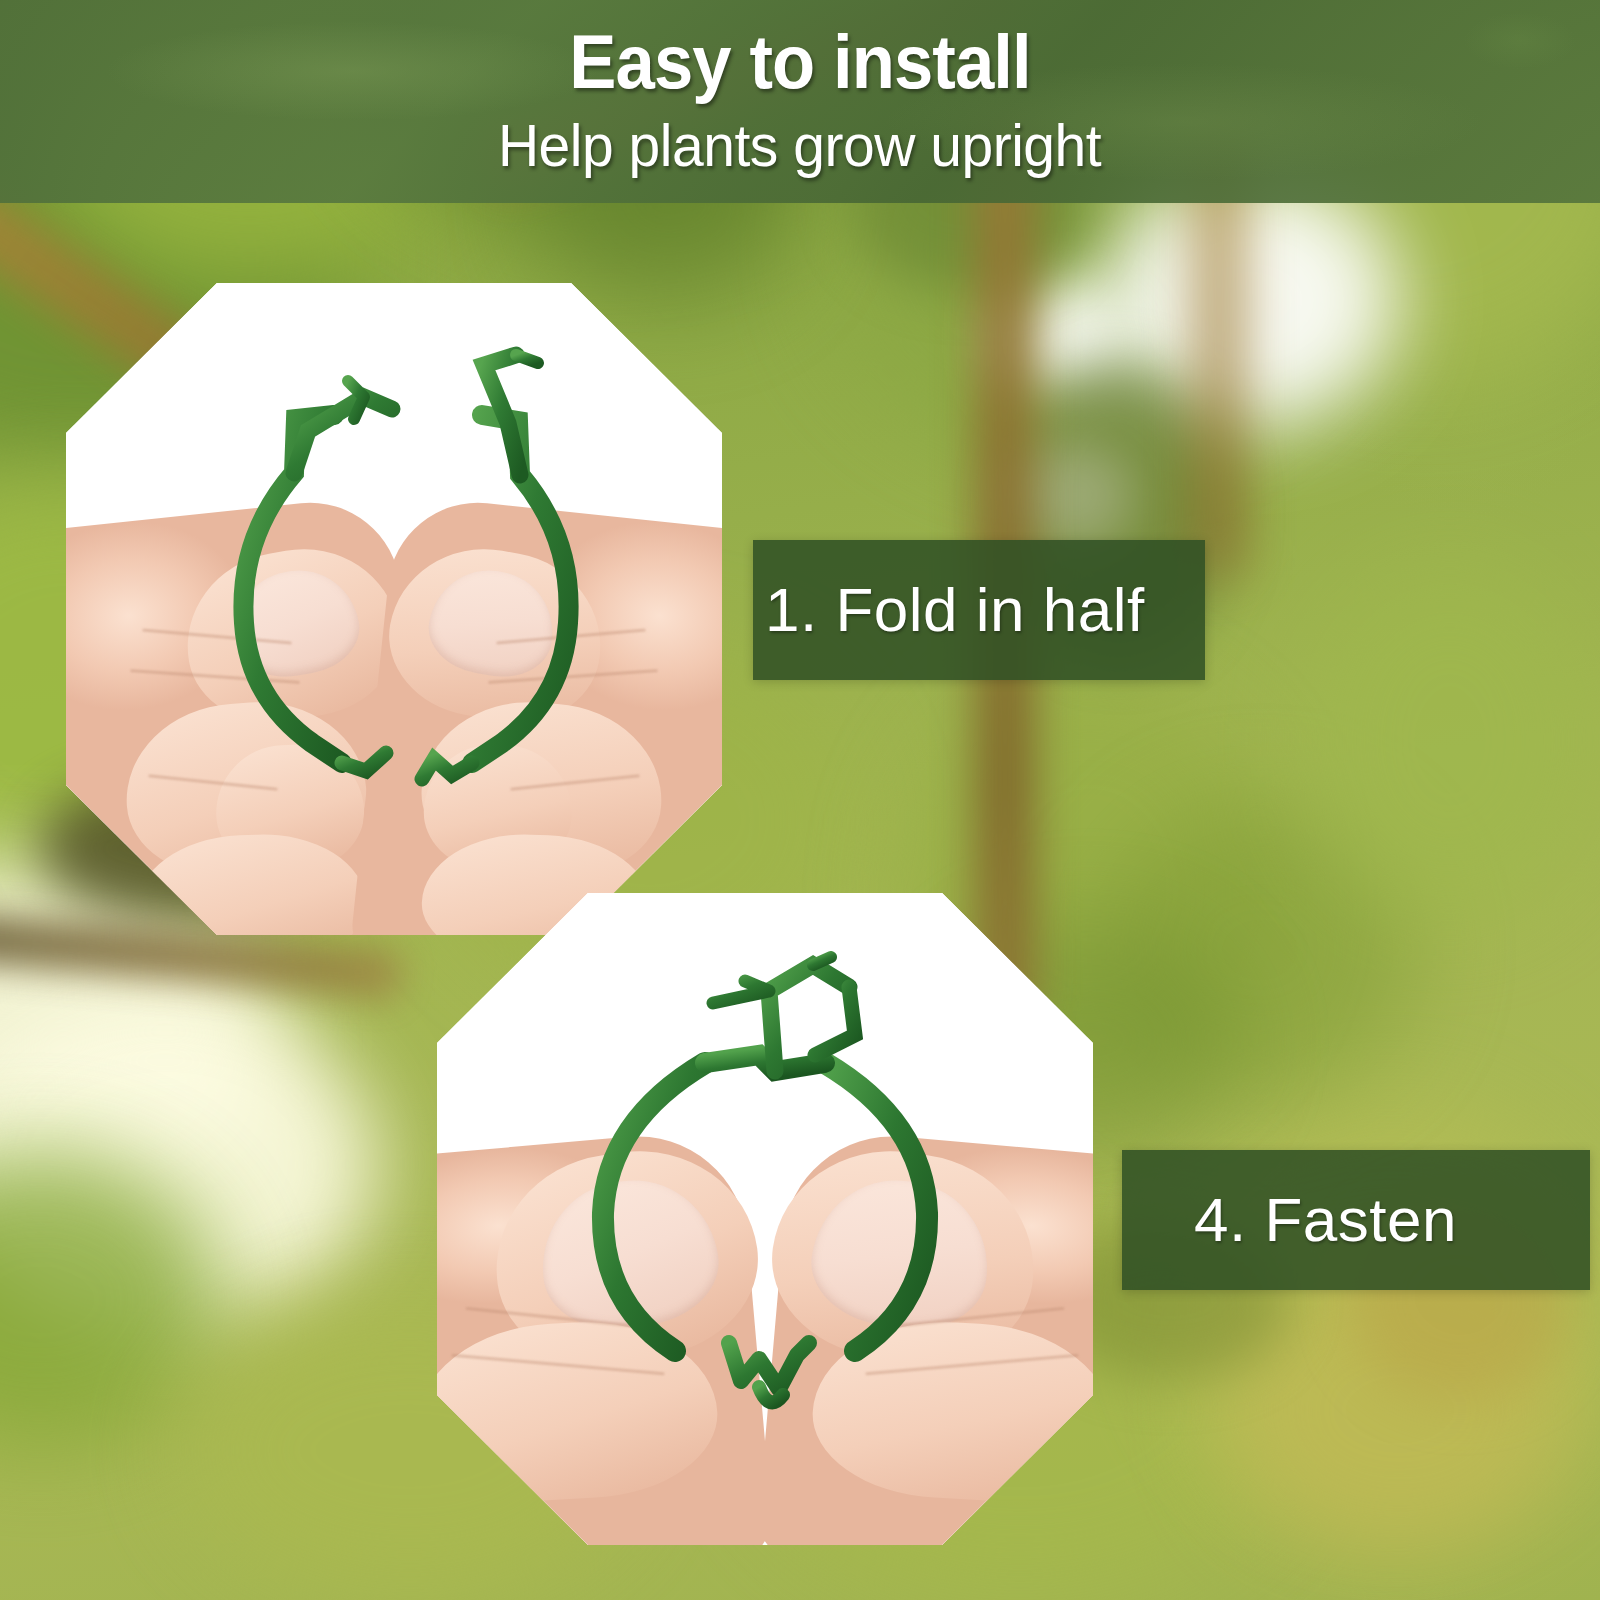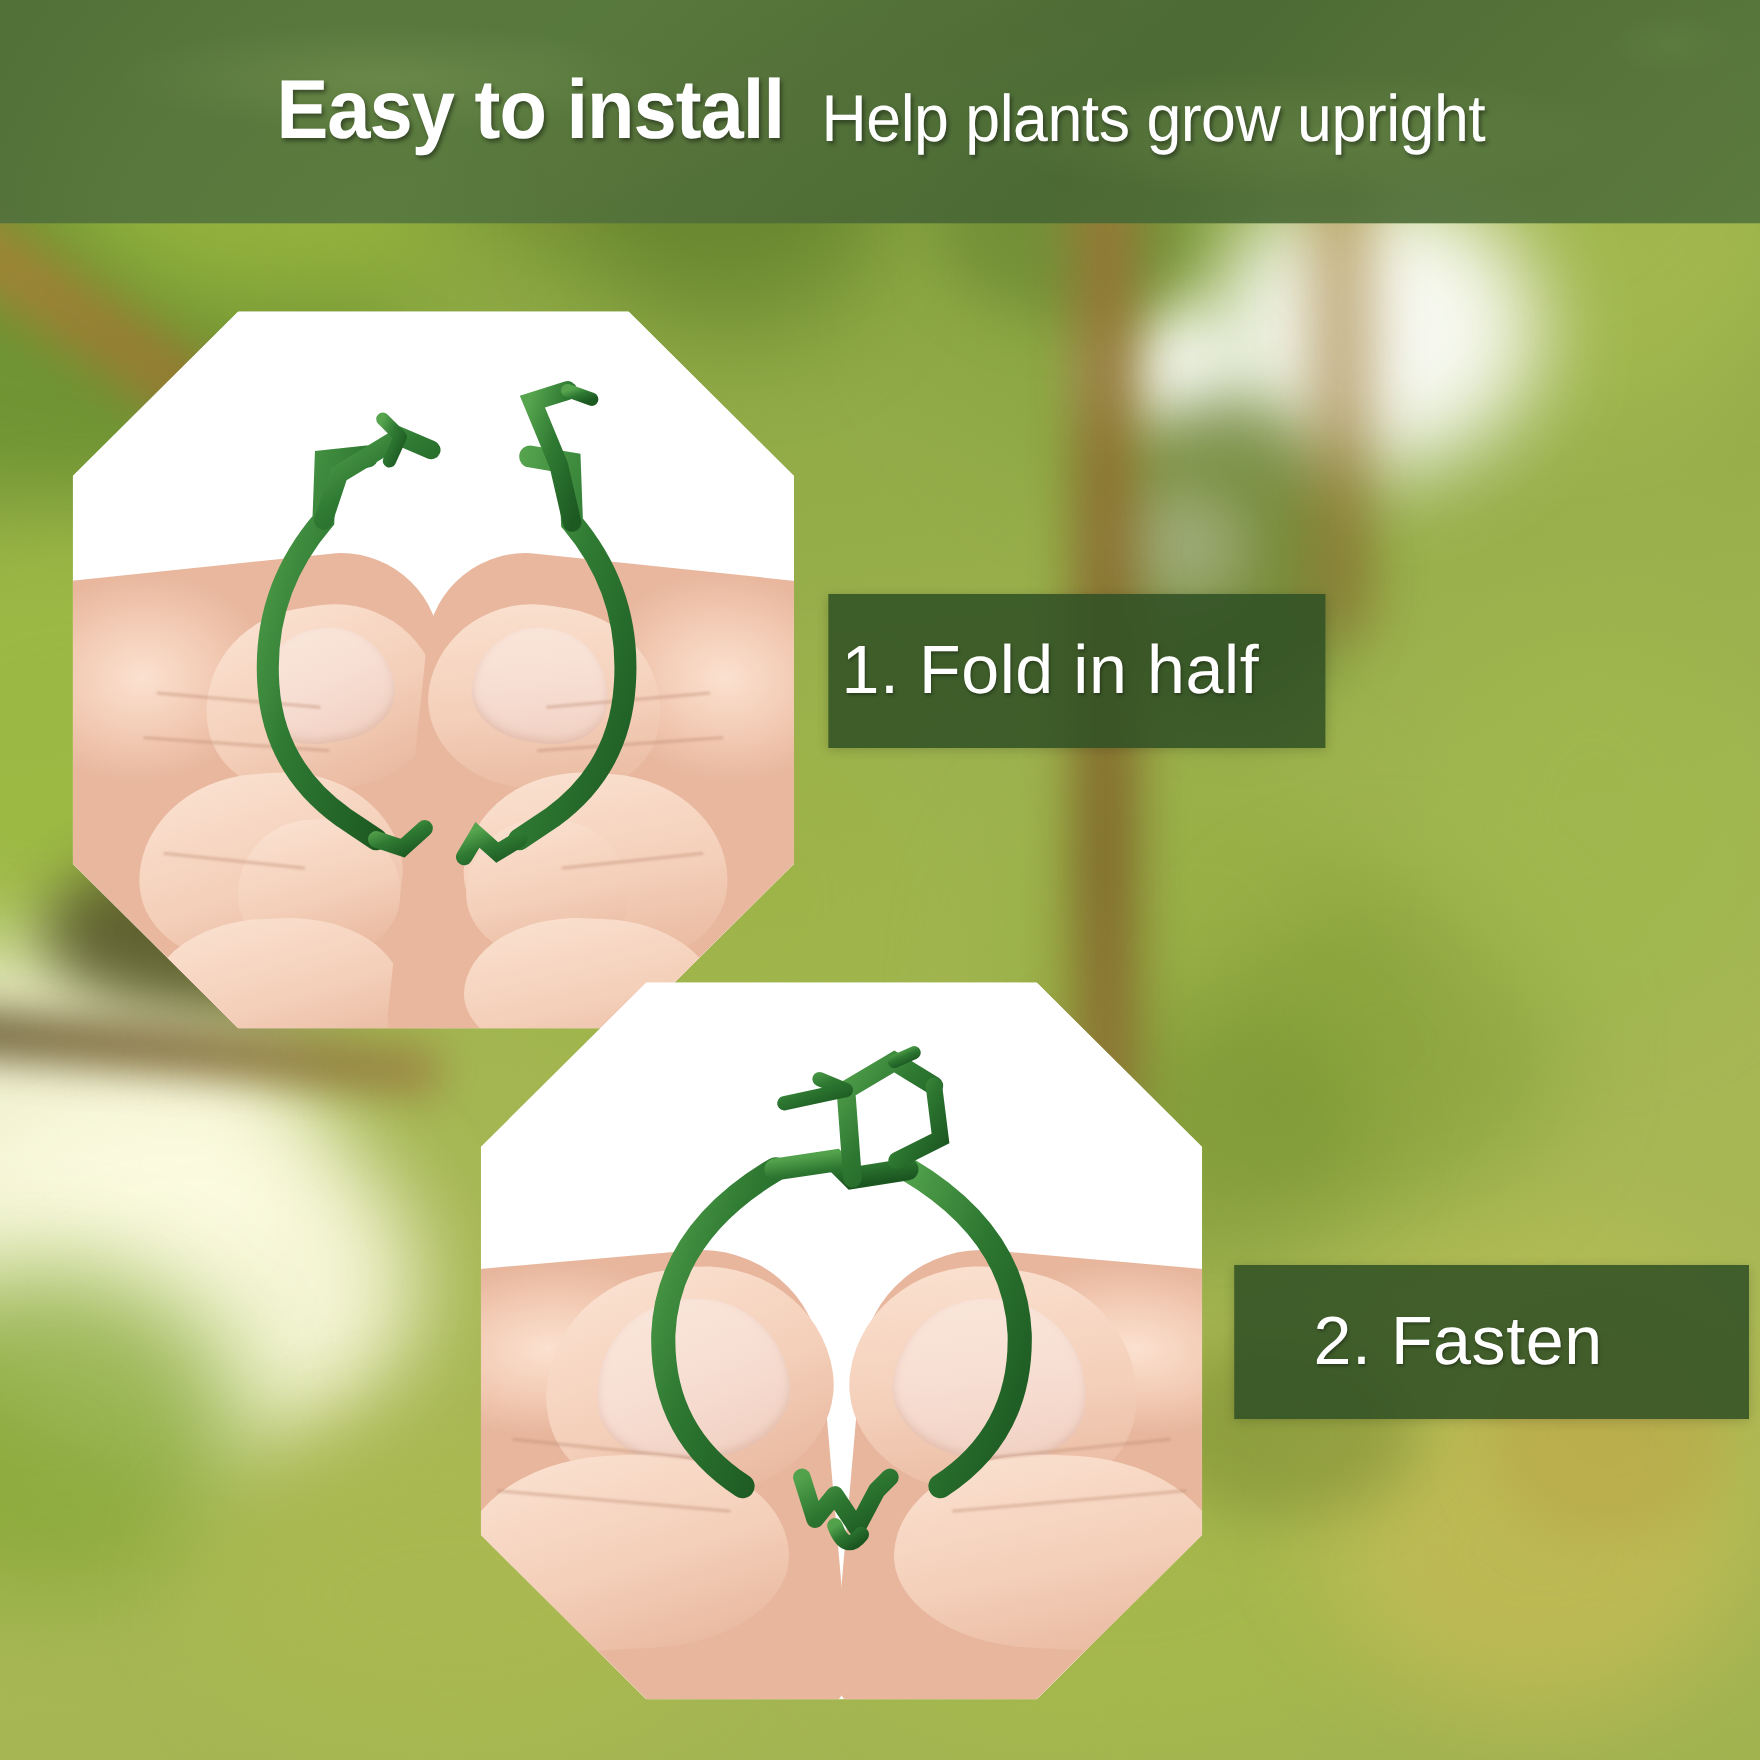--- a/index.html
+++ b/index.html
@@ -93,21 +93,21 @@
         rgba(84,116,60,.90) 100%);
     overflow:hidden;
   }
   #header::before{
     content:""; position:absolute; inset:0;
     background:
       radial-gradient(closest-side at 22% 35%, rgba(130,160,90,.38), rgba(0,0,0,0) 70%),
       radial-gradient(closest-side at 74% 60%, rgba(120,150,80,.30), rgba(0,0,0,0) 72%),
       radial-gradient(closest-side at 95% 20%, rgba(105,140,70,.30), rgba(0,0,0,0) 70%);
   }
-  #header .inner{ position:relative; height:100%; display:flex; 
+  #header .inner{ position:relative; height:100%; display:flex; flex-direction:column;
                   align-items:center; justify-content:center; padding-bottom:4px; }
   .h-line1{
     color:#ffffff; font-size:76px; font-weight:bold; line-height:1;
     letter-spacing:-1px; transform:scaleX(.93); transform-origin:center;
     text-shadow:2px 3px 4px rgba(0,0,0,.42);
     white-space:nowrap;
   }
   .h-line2{
     color:#ffffff; font-size:60px; font-weight:normal; line-height:1;
     margin-top:16px; letter-spacing:-.5px; transform:scaleX(.95);
@@ -313,14 +313,14 @@
     </svg>
 
   </div>
 </div>
 
 <div class="badge" id="badge-1">
   <span>1. Fold in half</span>
 </div>
 
 <div class="badge" id="badge-2">
-  <span>2. Fasten</span>
+  <span>4. Fasten</span>
 </div>
 
 </body></html>

